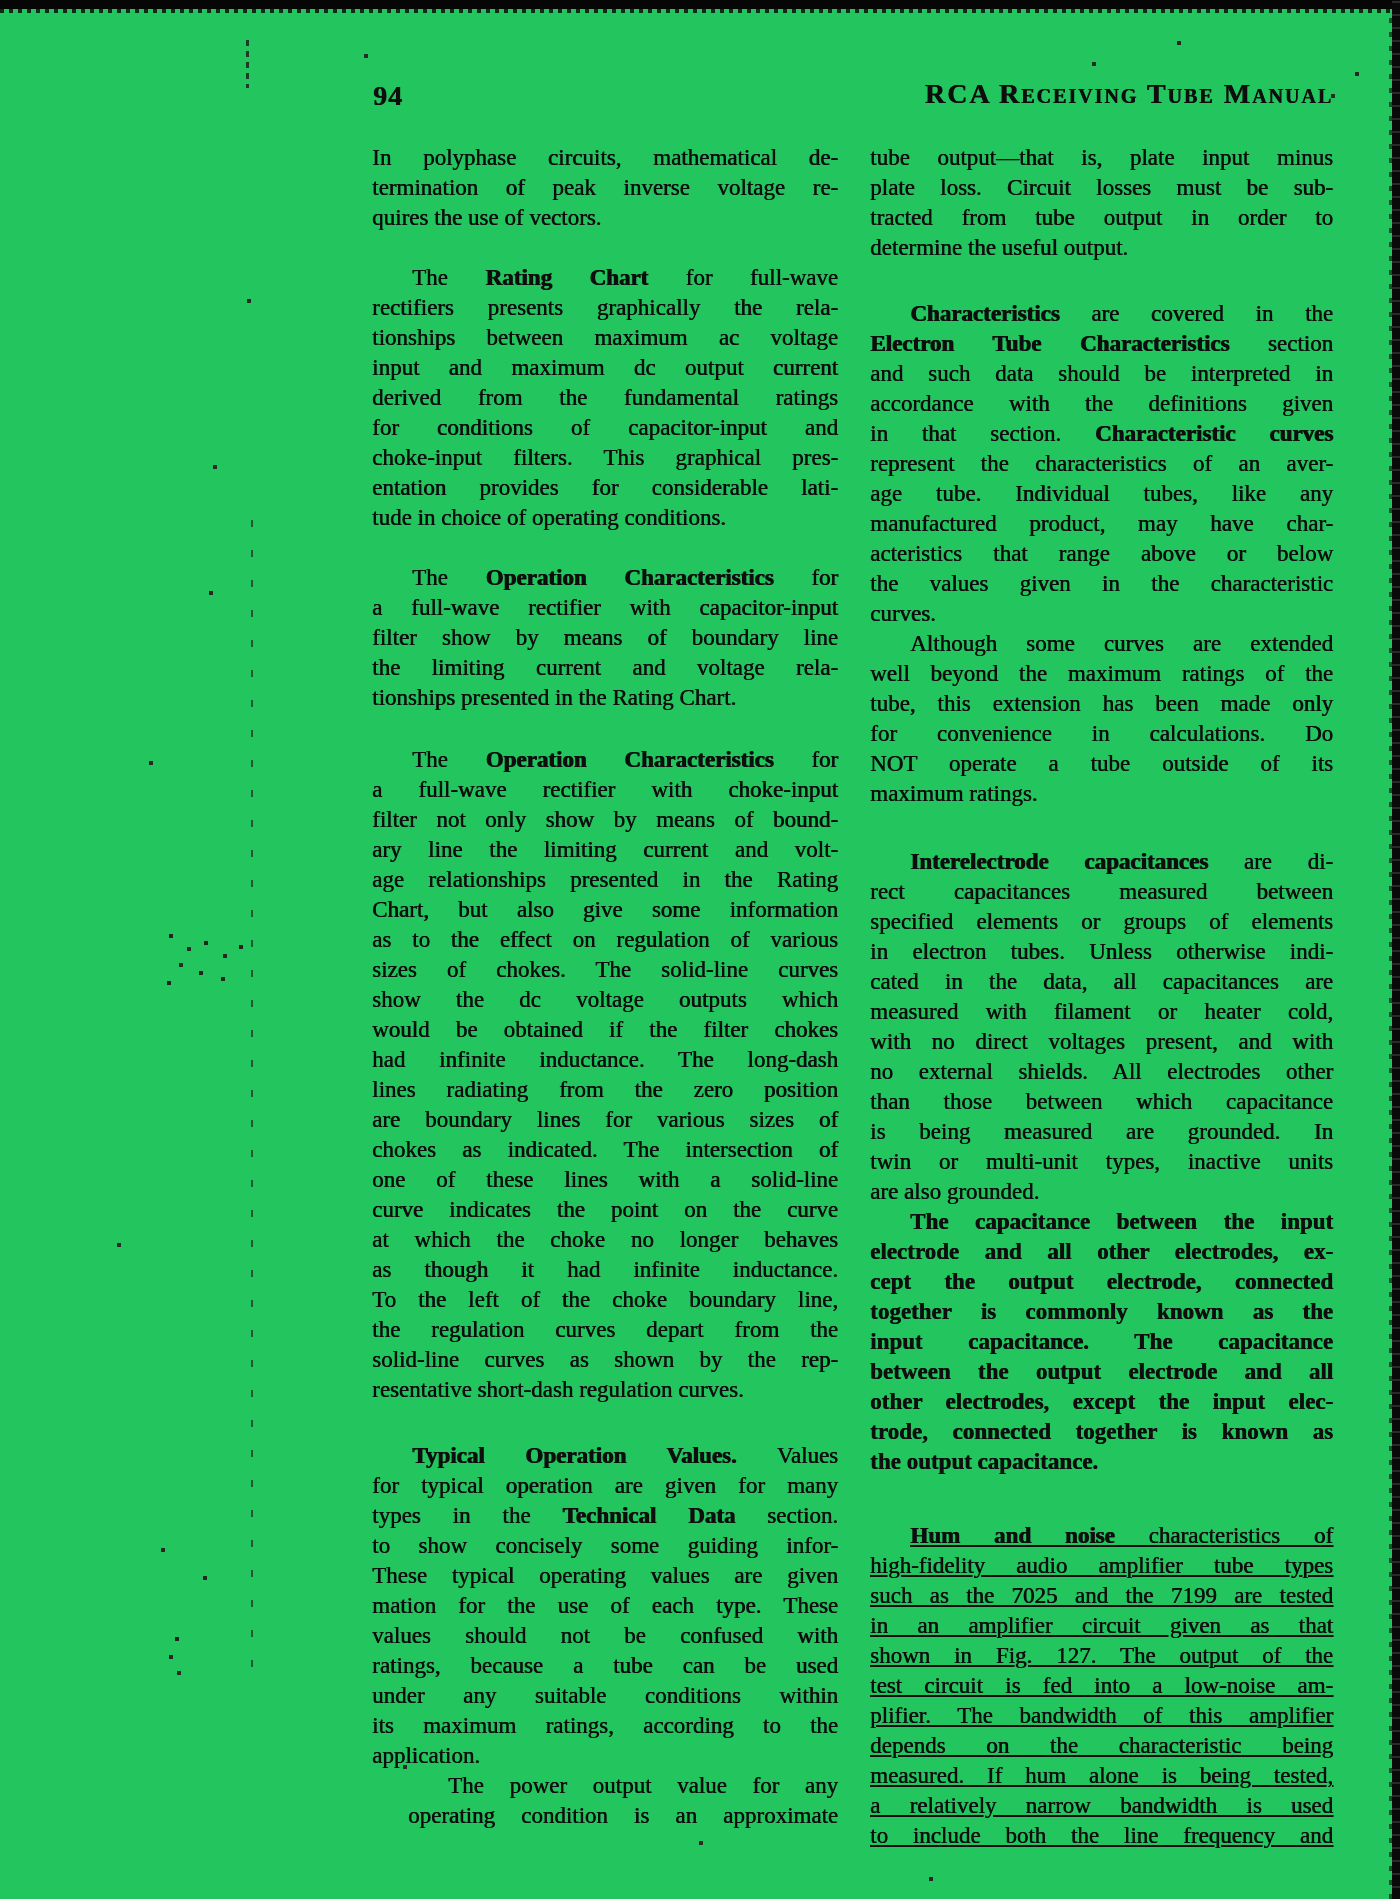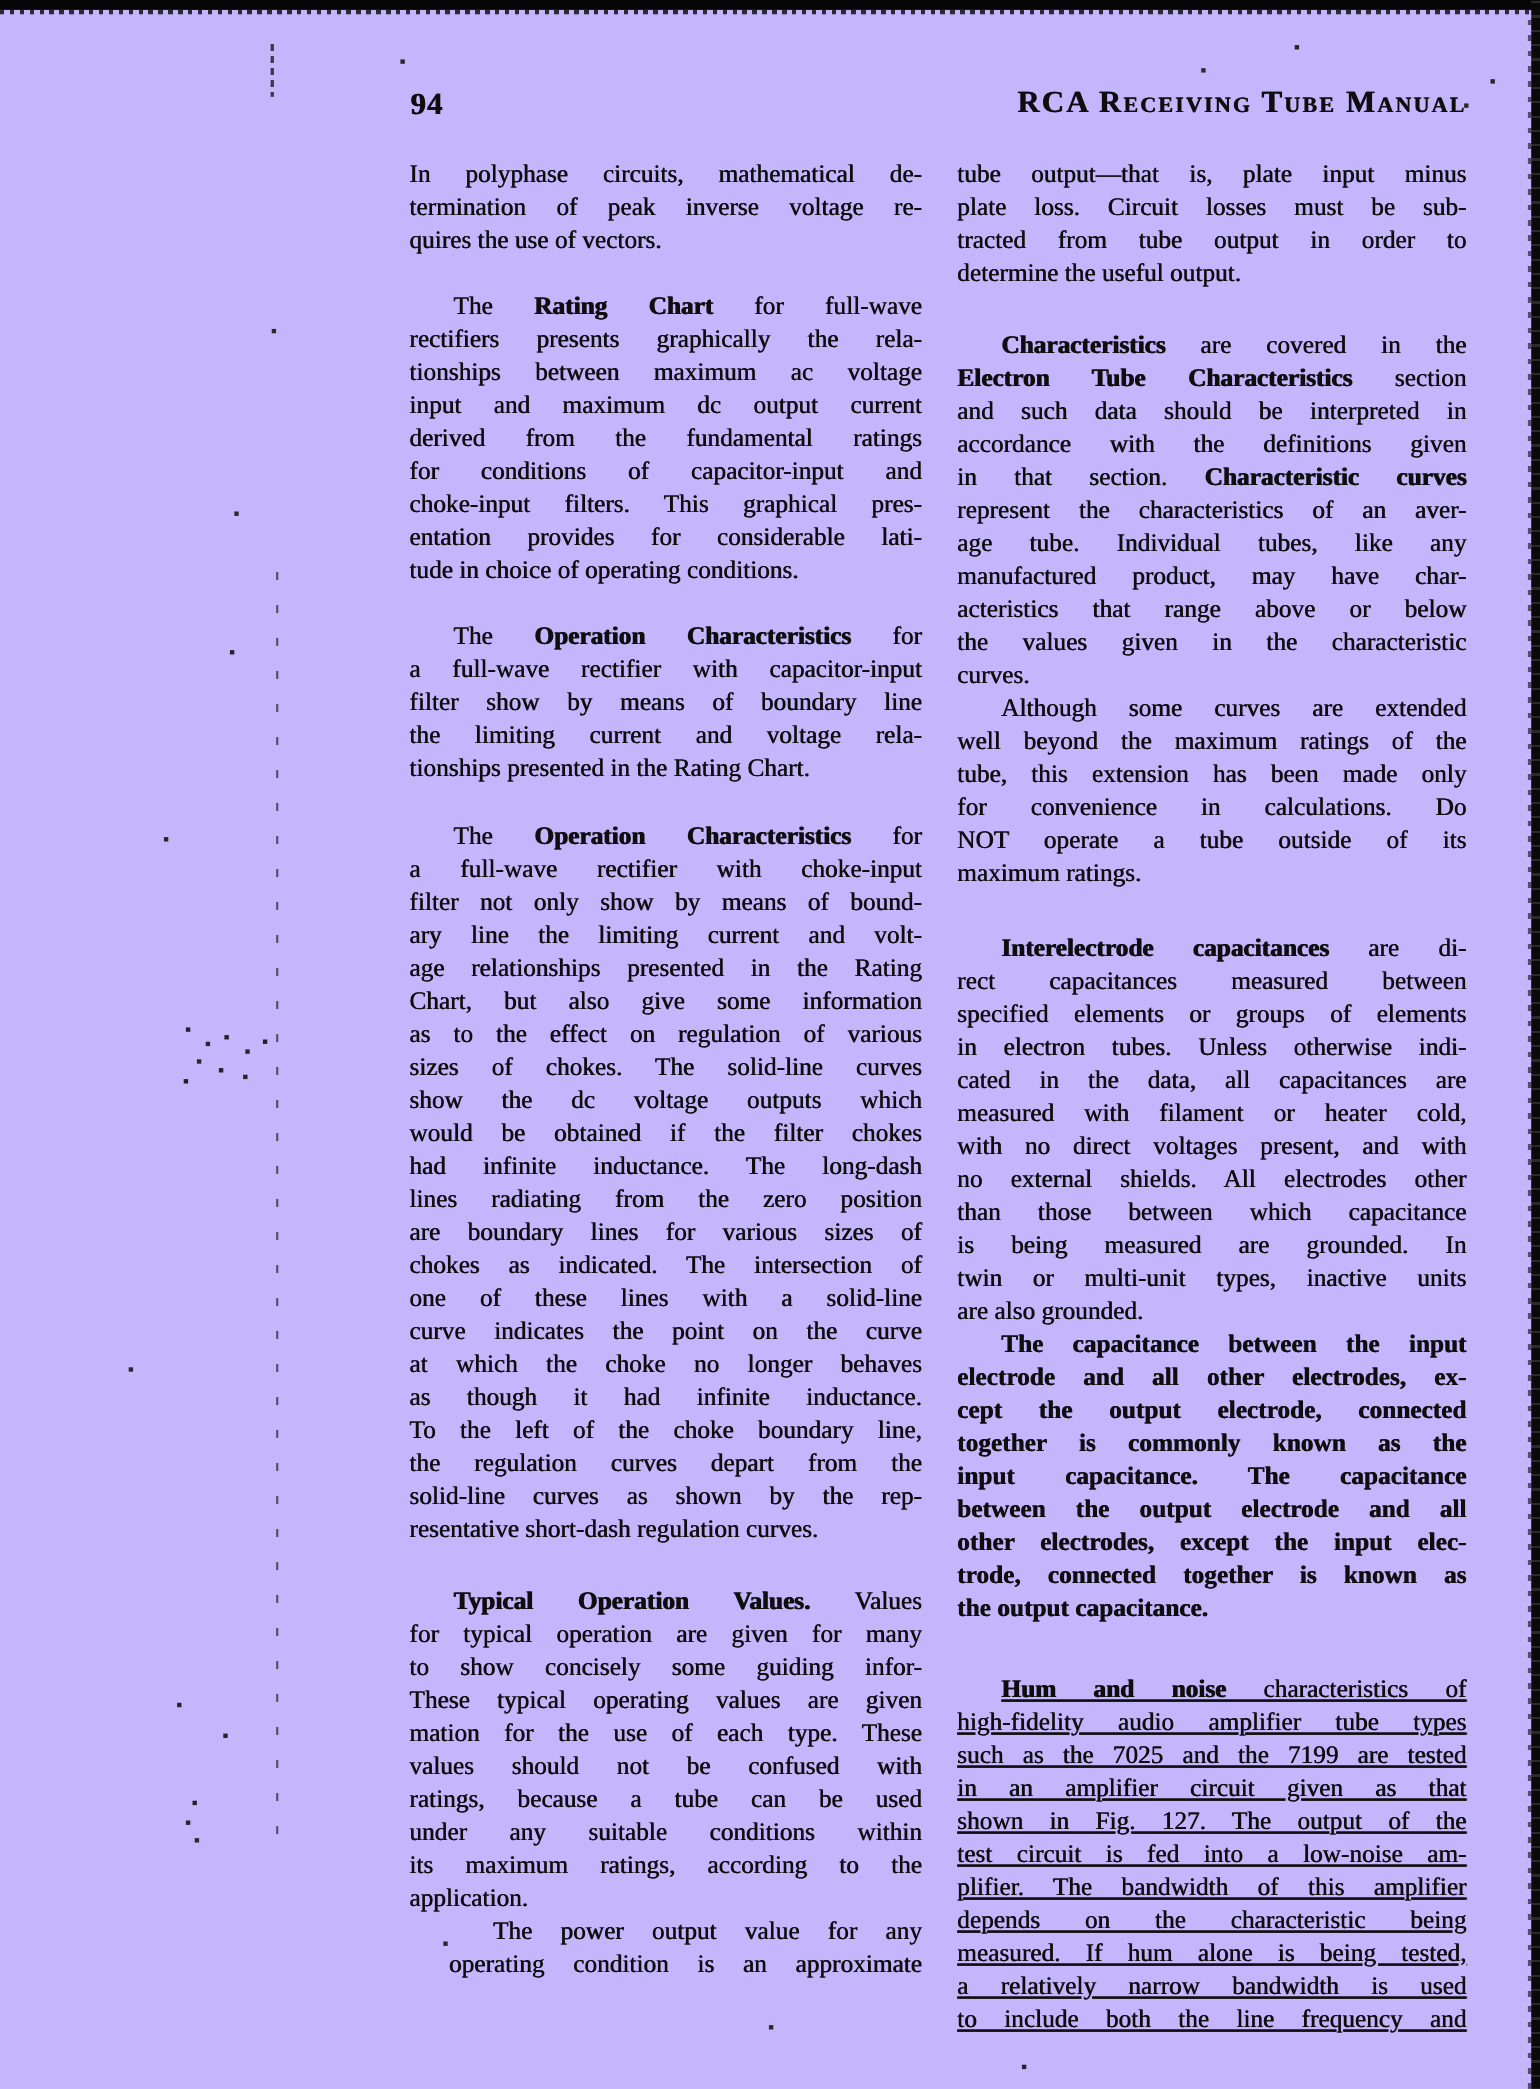--- a/index.html
+++ b/index.html
@@ -1,19 +1,19 @@
 <!DOCTYPE html>
 <html><head>
 <meta charset="utf-8">
 <style>
   html,body{margin:0;padding:0;background:#e8e8e8;}
   .page{
     position:relative;
     width:1400px;height:1899px;
-    background:#c4b5fd;
+    background:#22c55e;
     overflow:hidden;
     font-family:"Liberation Serif", serif;
     color:#0e0e0e;
   }
   
   .edge-top{
     position:absolute;left:0;top:0;width:1400px;height:9px;background:#060606;
   }
   .edge-top::after{
     content:'';display:block;position:absolute;left:0;top:9px;width:100%;height:4px;
@@ -141,20 +141,21 @@
           <div class="line">at which the choke no longer behaves</div>
           <div class="line">as though it had infinite inductance.</div>
           <div class="line">To the left of the choke boundary line,</div>
           <div class="line">the regulation curves depart from the</div>
           <div class="line">solid-line curves as shown by the rep-</div>
           <div class="line last">resentative short-dash regulation curves.</div>
         </div>
         <div class="para" style="margin-top: 36px;">
           <div class="line first"><b>Typical Operation Values.</b> Values</div>
           <div class="line">for typical operation are given for many</div>
+          <div class="line">types in the <b>Technical Data</b> section.</div>
           <div class="line">to show concisely some guiding infor-</div>
           <div class="line">These typical operating values are given</div>
           <div class="line">mation for the use of each type. These</div>
           <div class="line">values should not be confused with</div>
           <div class="line">ratings, because a tube can be used</div>
           <div class="line">under any suitable conditions within</div>
           <div class="line">its maximum ratings, according to the</div>
           <div class="line last">application.</div>
         </div>
         <div class="para" style="margin-top: 0px; margin-left: 36px;">

